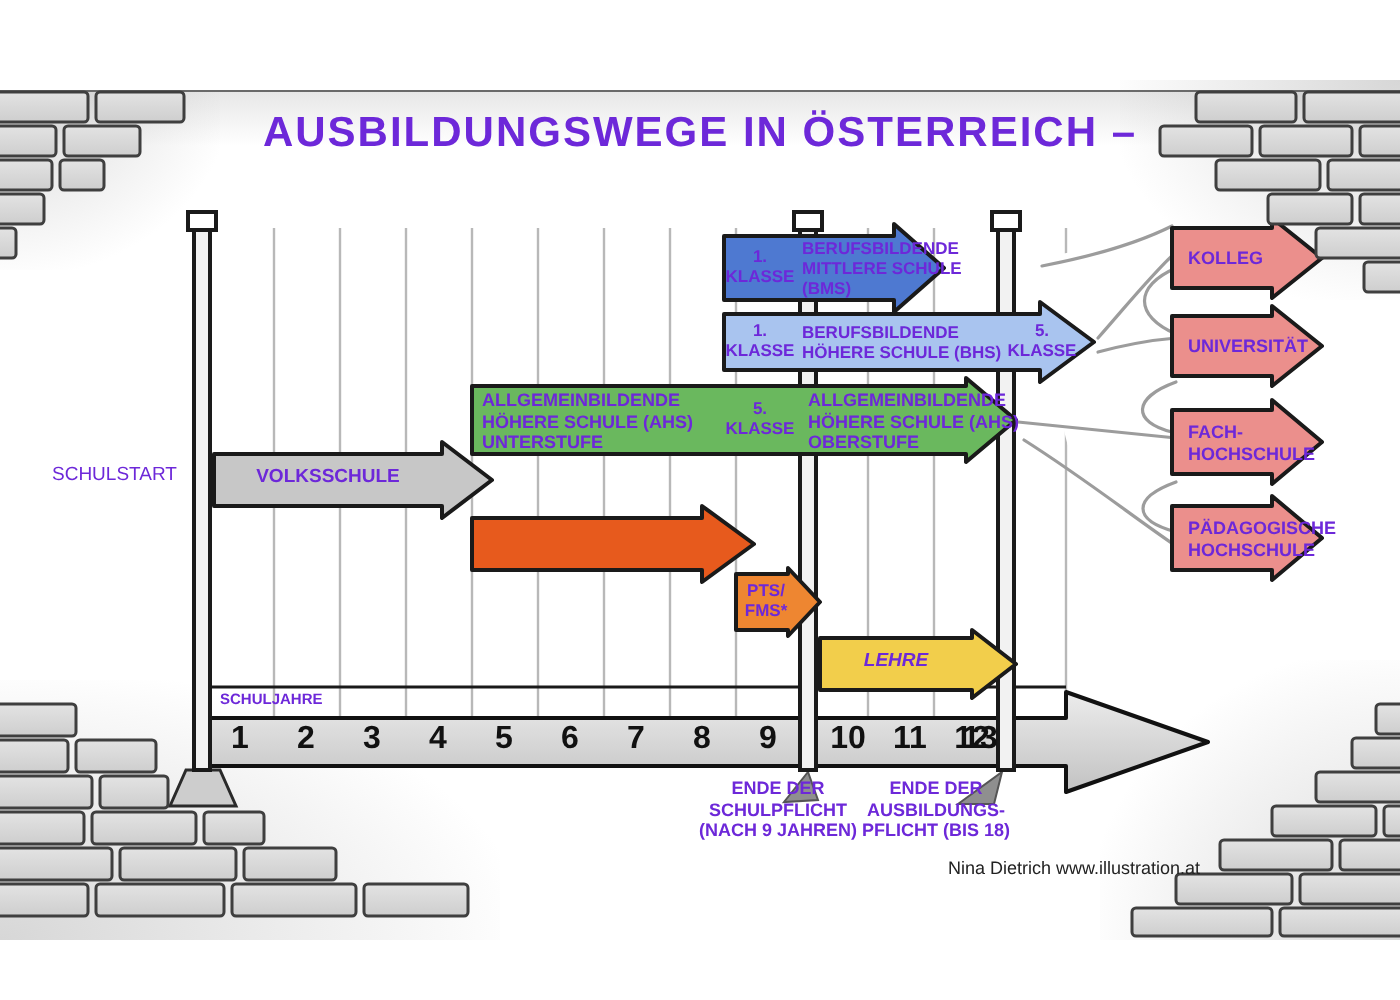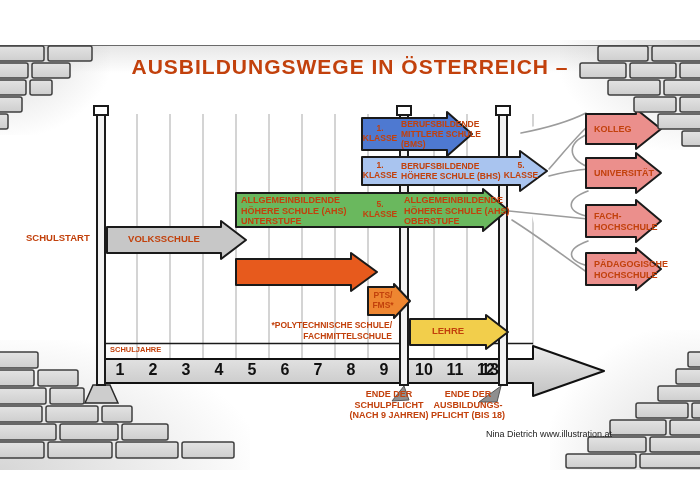--- a/index.html
+++ b/index.html
@@ -1,20 +1,20 @@
 <!DOCTYPE html>
 <html><head>
 <meta charset="utf-8">
 <style>
   html,body{margin:0;padding:0;}
   #stage{
     position:relative; width:700px; height:500px; background:#ffffff;
     overflow:hidden; font-family:"Liberation Sans",sans-serif; color:#111;
   }
-  .lbl{position:absolute; white-space:pre-line; color:#c2410c; line-height:1.15;}
+  .lbl{position:absolute; white-space:pre-line; color:#6d28d9; line-height:1.15;}
   .c{text-align:center;} .r{text-align:right;}
   .title{font-size:21px; font-weight:700; letter-spacing:1px;}
   .subtitle{font-size:12.5px; font-weight:700; letter-spacing:.4px;}
   .arrowtxt{font-weight:700; font-size:9px; line-height:10.5px;}
   .smalltxt{font-weight:700; font-size:8.5px; line-height:10px;}
   .yr{position:absolute; width:28px; text-align:center; font-size:16px; font-weight:700;}
   .wash{position:absolute; pointer-events:none;}
   svg{position:absolute; left:0; top:0;}
 </style>
 </head>
@@ -152,21 +152,21 @@
         <rect x="670" y="420" width="34" height="15" rx="2"></rect>
       <rect x="588" y="437" width="58" height="15" rx="2"></rect>
         <rect x="650" y="437" width="54" height="15" rx="2"></rect>
       <rect x="566" y="454" width="70" height="14" rx="2"></rect>
         <rect x="640" y="454" width="64" height="14" rx="2"></rect>
     </g>
   </svg>
 
   <div class="lbl title c" style="left:0;top:55px;width:700px;">AUSBILDUNGSWEGE IN ÖSTERREICH –</div>
 
-  <div class="lbl" style="left:26px;top:233px;font-size:9.5px;font-weight:700;">SCHULSTART</div>
+  <div class="lbl" style="left:26px;top:233px;font-size:9.5px;font-weight:400;">SCHULSTART</div>
   <div class="lbl" style="left:110px;top:346px;font-size:7.5px;font-weight:600;">SCHULJAHRE</div>
 
   <div class="lbl c" style="left:107px;top:234px;width:114px;font-size:9.5px;font-weight:700;">VOLKSSCHULE</div>
 
   <div class="lbl arrowtxt" style="left:241px;top:195px;">ALLGEMEINBILDENDE
 HÖHERE SCHULE (AHS)
 UNTERSTUFE</div>
   <div class="lbl smalltxt c" style="left:362px;top:199px;width:36px;font-weight:600;">5.
 KLASSE</div>
   <div class="lbl arrowtxt" style="left:404px;top:195px;">ALLGEMEINBILDENDE
@@ -181,24 +181,22 @@
 
   <div class="lbl smalltxt c" style="left:362px;top:160px;width:36px;font-weight:600;">1.
 KLASSE</div>
   <div class="lbl smalltxt" style="left:401px;top:161px;">BERUFSBILDENDE
 HÖHERE SCHULE (BHS)</div>
   <div class="lbl smalltxt c" style="left:503px;top:160px;width:36px;font-weight:600;">5.
 KLASSE</div>
 
   <div class="lbl c" style="left:368px;top:291px;width:30px;font-size:8.5px;font-weight:700;line-height:9.5px;">PTS/
 FMS*</div>
-  <div class="lbl c" style="left:410px;top:326px;width:76px;font-size:9.5px;font-weight:700;">LEHRE</div>
-
-  <div class="lbl r" style="left:250px;top:320px;width:142px;font-size:8.5px;font-weight:600;line-height:10.5px;">*POLYTECHNISCHE SCHULE/
-FACHMITTELSCHULE</div>
+  <div class="lbl c" style="left:410px;top:326px;width:76px;font-size:9.5px;font-weight:700;font-style:italic;">LEHRE</div>
+
 
   <div class="lbl" style="left:594px;top:124px;font-size:9px;font-weight:700;">KOLLEG</div>
   <div class="lbl" style="left:594px;top:168px;font-size:9px;font-weight:700;text-align:right;">UNIVERSITÄT</div>
   <div class="lbl" style="left:594px;top:211px;font-size:9px;font-weight:700;line-height:10.5px;">FACH-
 HOCHSCHULE</div>
   <div class="lbl" style="left:594px;top:259px;font-size:9px;font-weight:700;line-height:10.5px;">PÄDAGOGISCHE
 HOCHSCHULE</div>
 
   <span class="yr" style="left:106px;top:361px;">1</span>
   <span class="yr" style="left:139px;top:361px;">2</span>
@@ -214,15 +212,15 @@
   <span class="yr" style="left:472px;top:361px;">12</span>
   <span class="yr" style="left:476px;top:361px;">13</span>
 
   <div class="lbl c" style="left:334px;top:389px;width:110px;font-size:9px;font-weight:700;line-height:10.5px;">ENDE DER
 SCHULPFLICHT
 (NACH 9 JAHREN)</div>
   <div class="lbl c" style="left:414px;top:389px;width:108px;font-size:9px;font-weight:700;line-height:10.5px;">ENDE DER
 AUSBILDUNGS-
 PFLICHT (BIS 18)</div>
 
-  <div class="lbl r" style="left:462px;top:429px;width:150px;font-size:9px;color:#222;">Nina Dietrich www.illustration.at</div>
+  <div class="lbl r" style="left:462px;top:429px;width:150px;font-size:9px;color:#222;text-align:center;">Nina Dietrich www.illustration.at</div>
 
 </div>
 
 </body></html>

